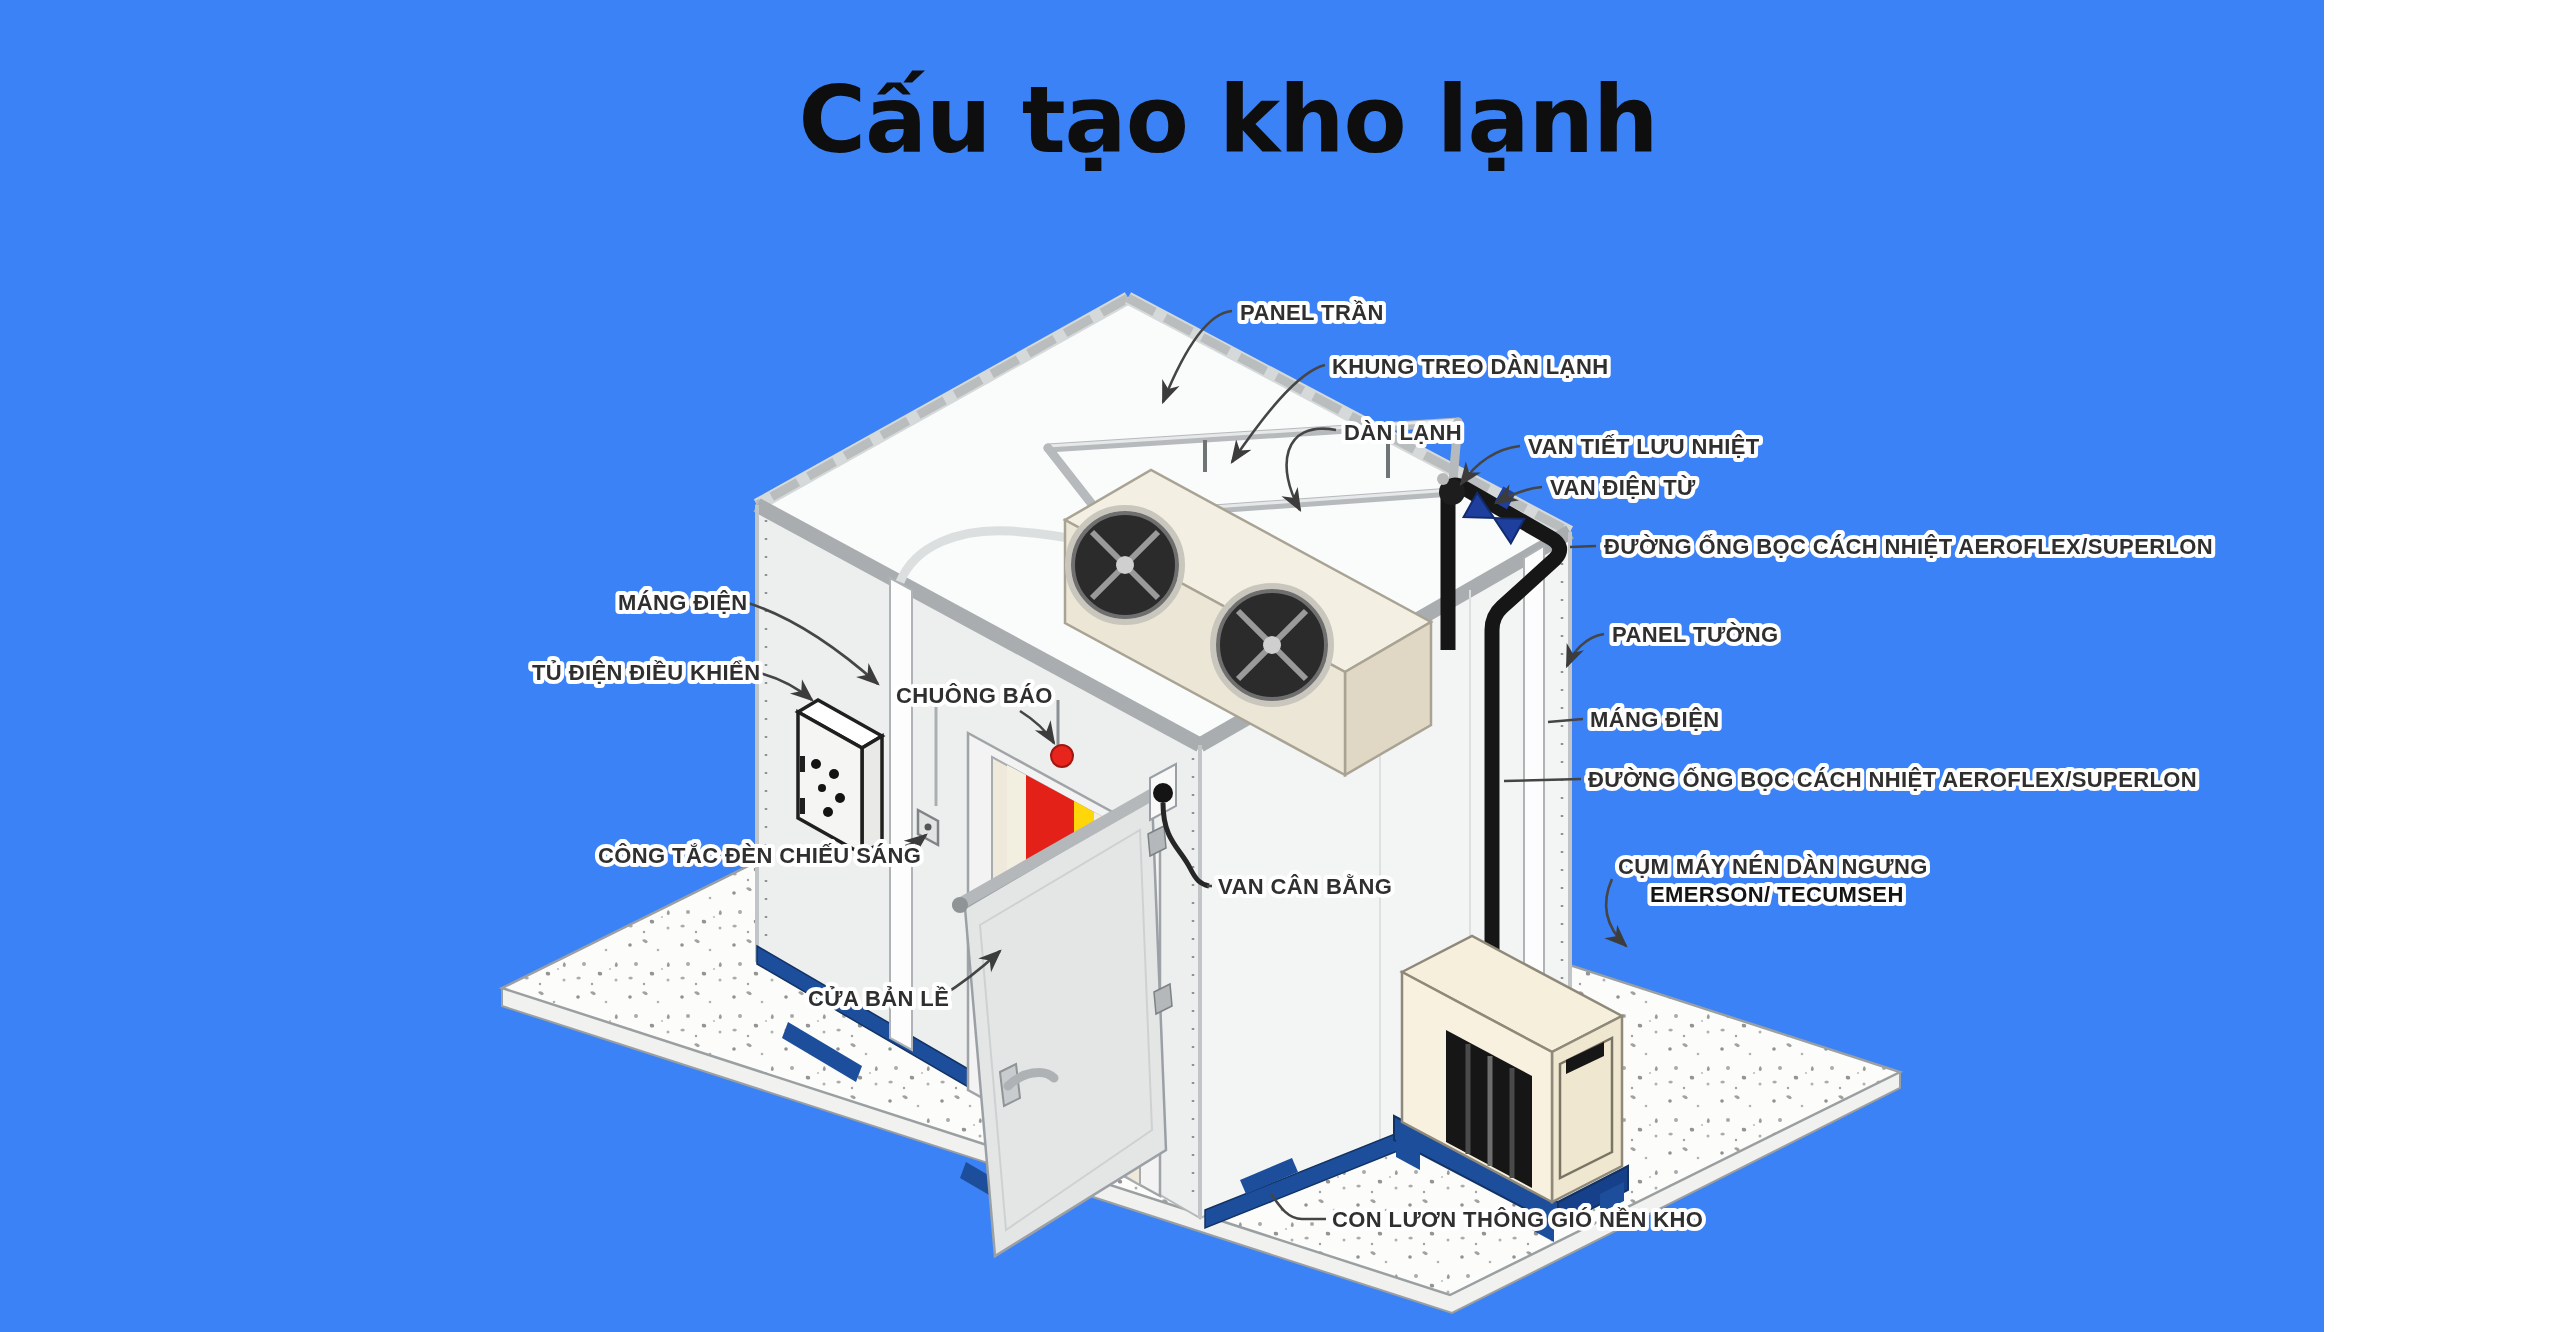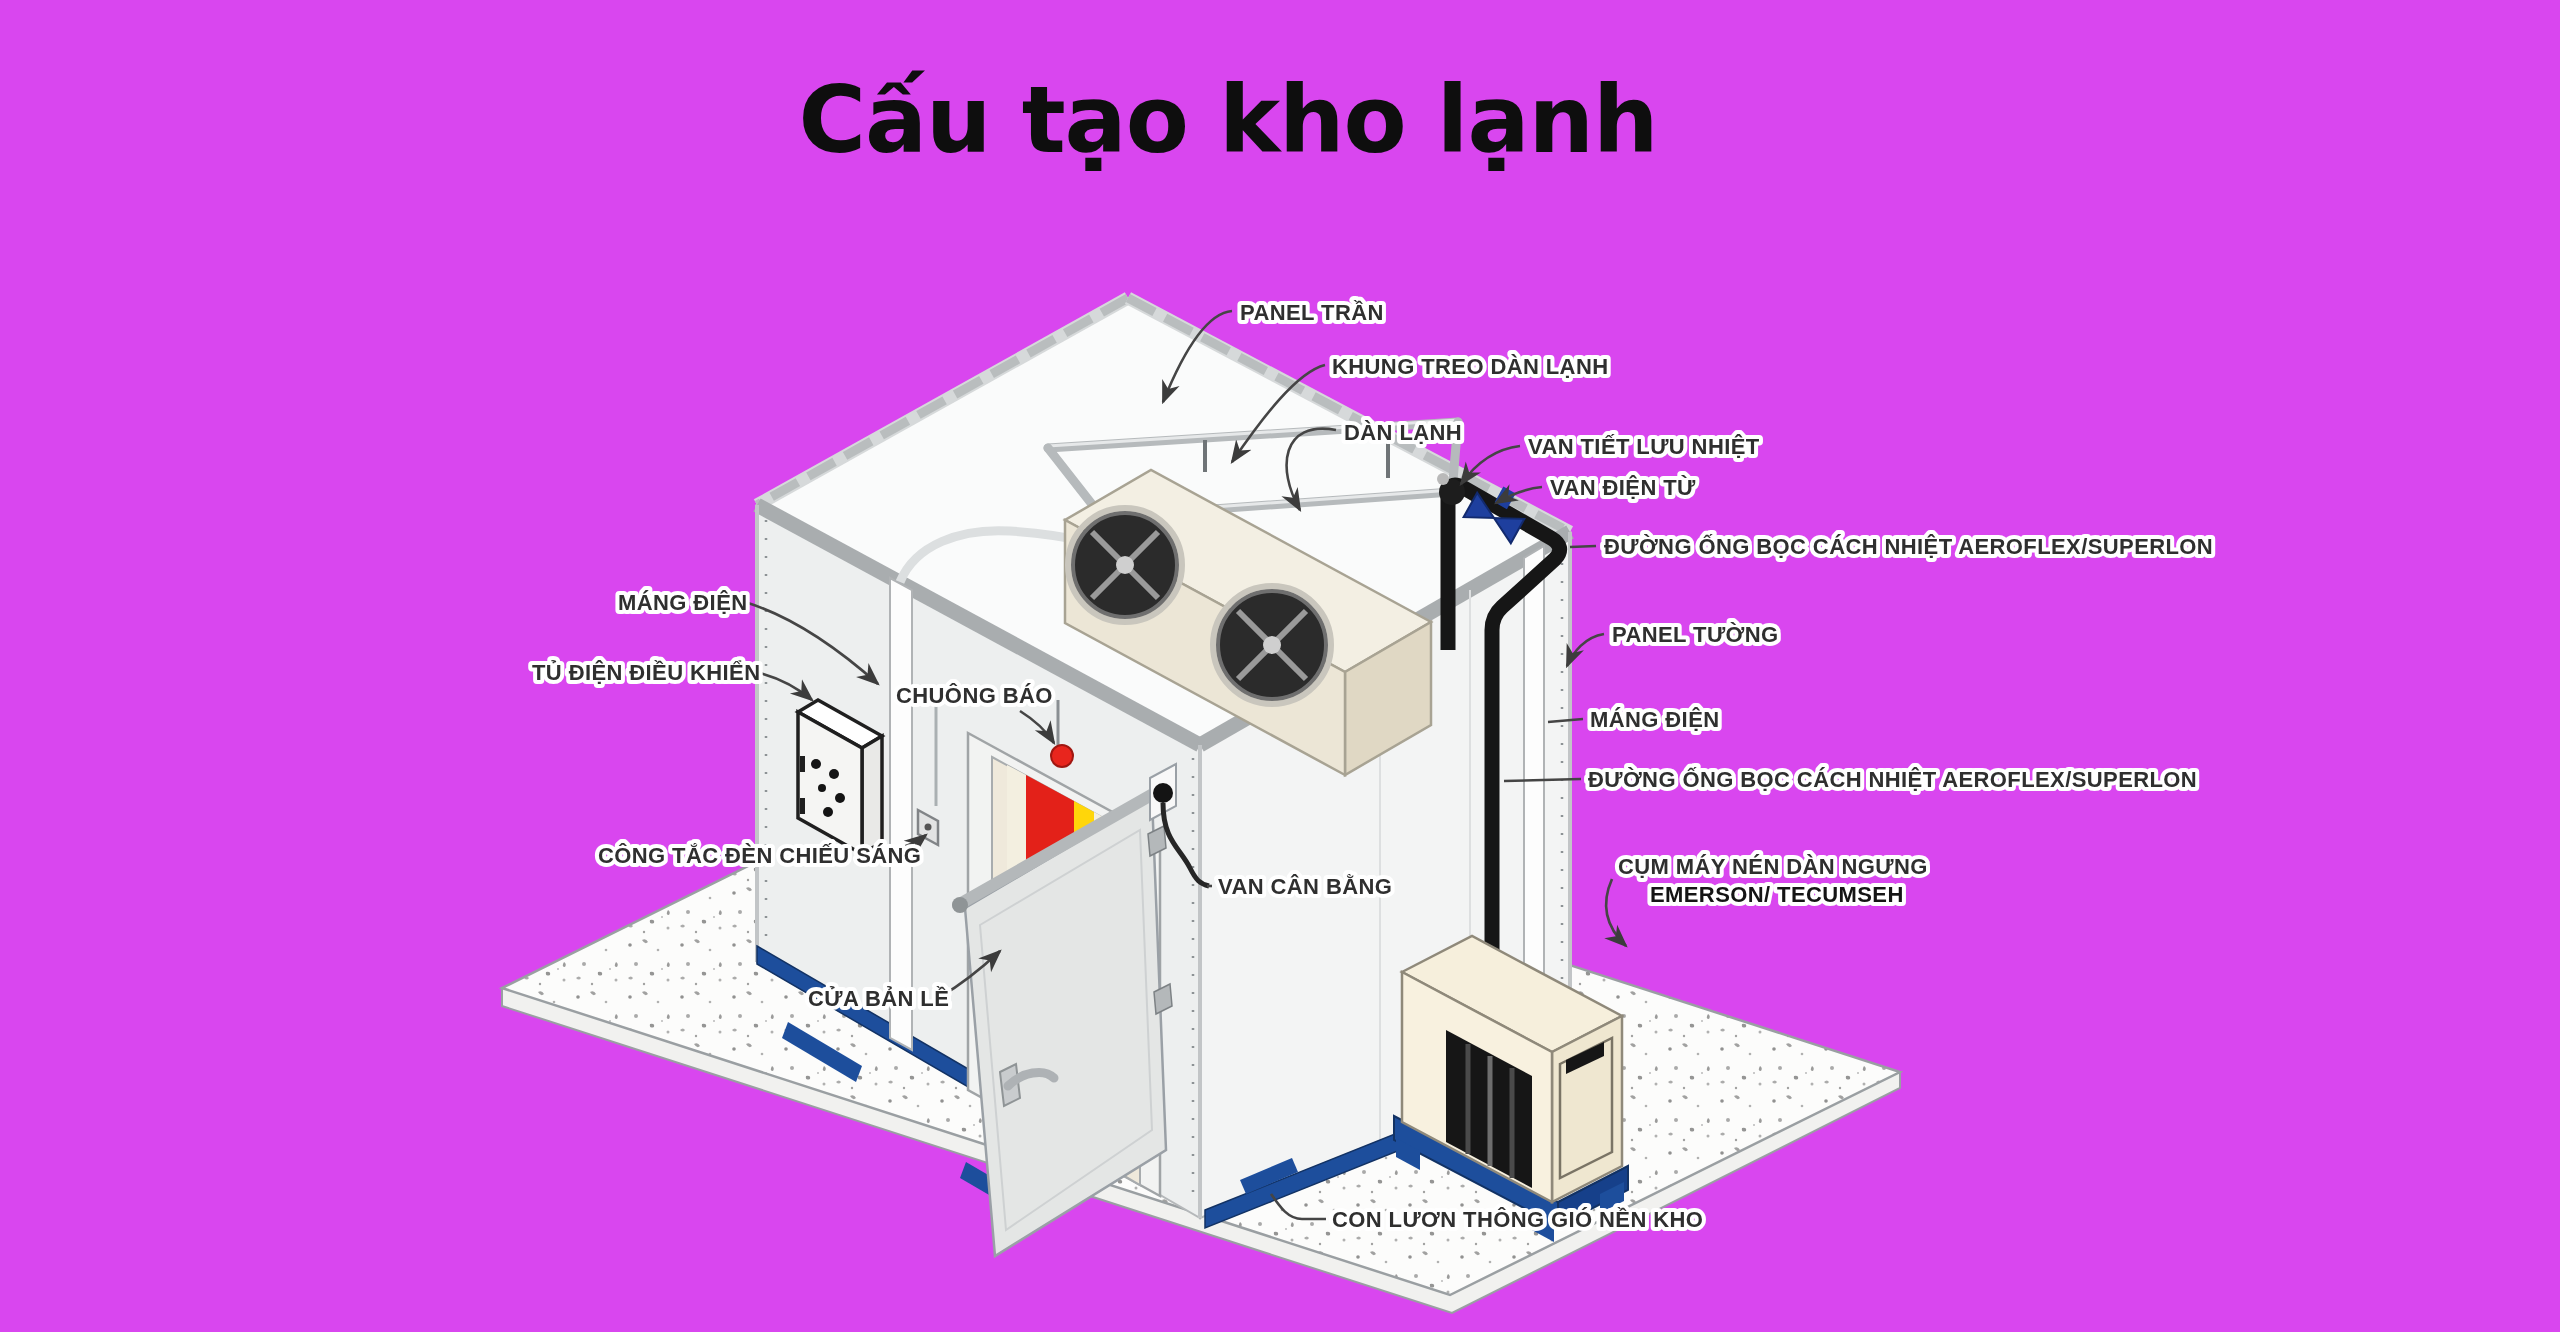--- a/index.html
+++ b/index.html
@@ -1,16 +1,16 @@
 <!DOCTYPE html>
 <html><head>
 <meta charset="utf-8">
 <style>
   html,body{margin:0;padding:0;background:#ffffff;}
-  .stage{position:relative;width:2560px;height:1332px;background:#d946ef;overflow:hidden;
+  .stage{position:relative;width:2324px;height:1332px;background:#3b82f6;overflow:hidden;
          font-family:"Liberation Sans", sans-serif;}
   svg{display:block;width:2560px;height:1332px;}
   .title{font-family:"DejaVu Sans", sans-serif;font-weight:bold;font-size:92px;fill:#0e0e0e;letter-spacing:-1px;}
   .lbl{font-family:"Liberation Sans", sans-serif;font-weight:bold;font-size:22px;fill:#2f2f2f;
        letter-spacing:.4px;paint-order:stroke;stroke:#ffffff;stroke-width:8px;stroke-linejoin:round;}
   .lbl-strong{fill:#141414;}
   .leader{fill:none;stroke:#454545;stroke-width:2.6px;}
   .tube{fill:none;stroke:#b6babc;stroke-width:9px;stroke-linecap:round;}
   .tube-hi{fill:none;stroke:#e6e8e9;stroke-width:3px;stroke-linecap:round;}
 </style>

